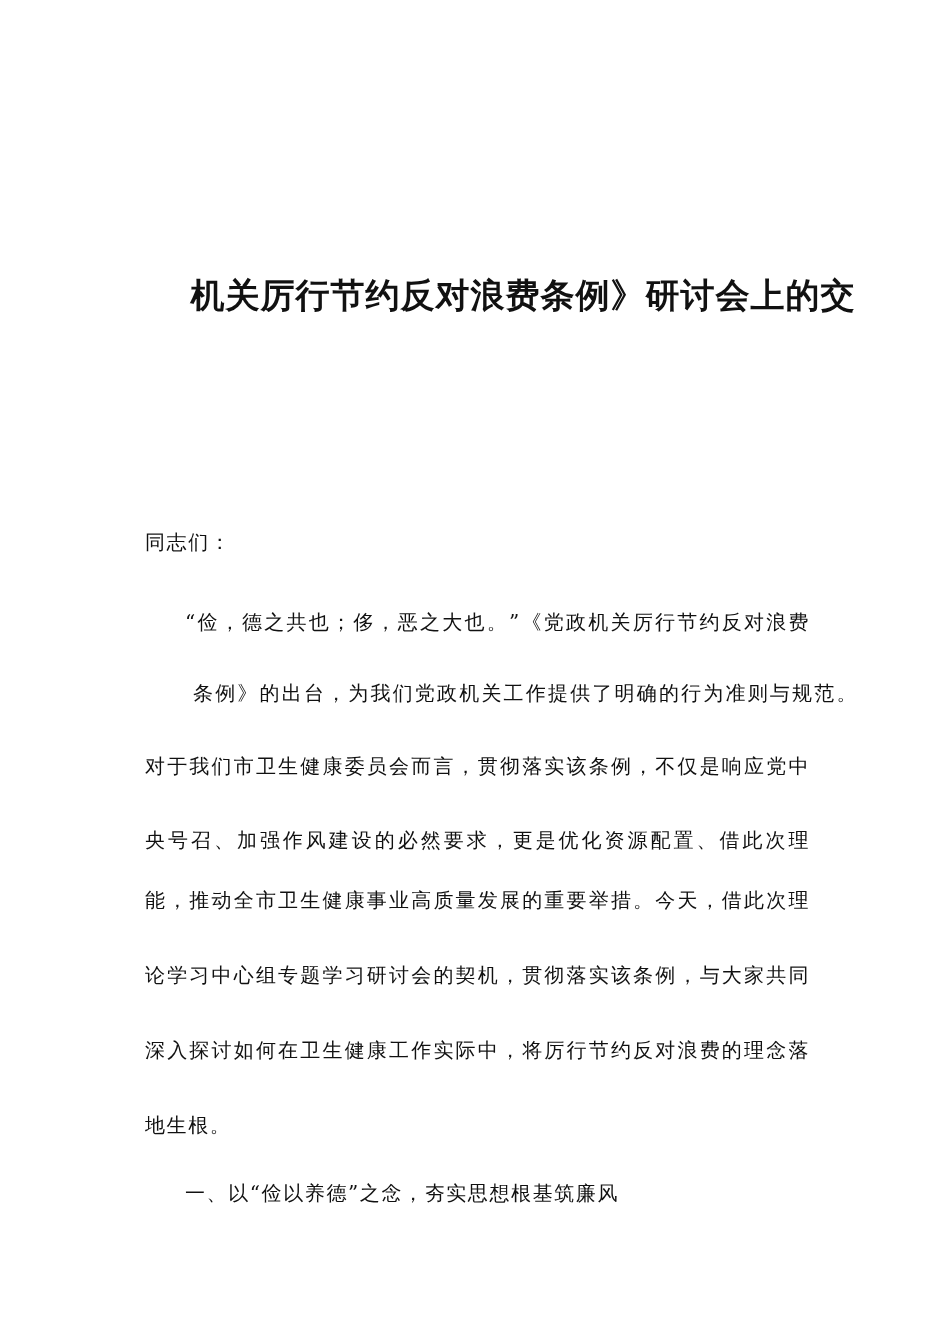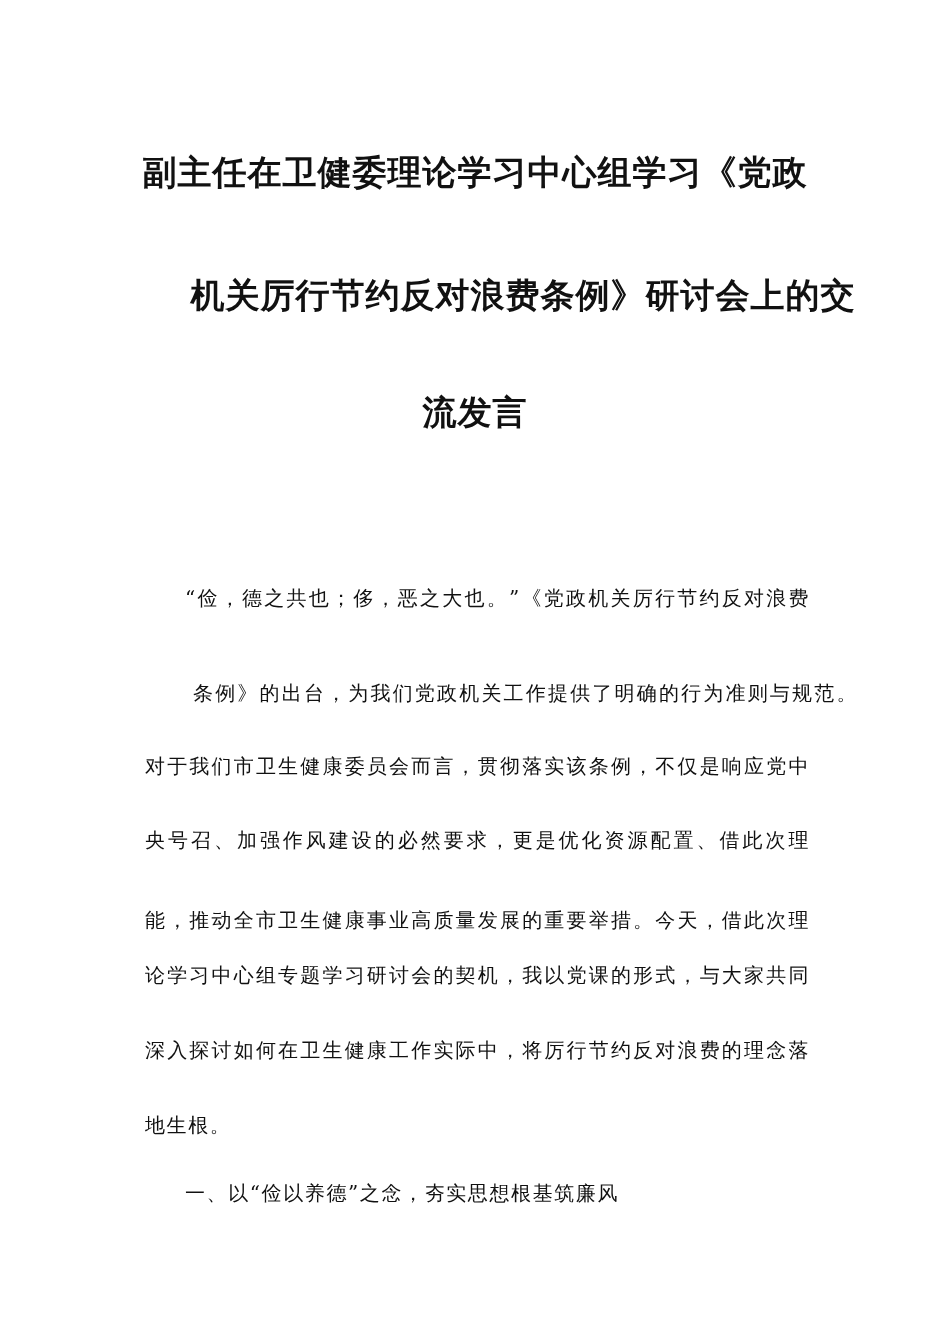--- a/index.html
+++ b/index.html
@@ -7,28 +7,27 @@
     .page { position: absolute; left: 0; top: 0; width: 950px; height: 1344px; background: #fff; }
     .title { position: absolute; left: 140px; width: 670px; text-align: center; font-weight: bold; font-size: 34px; letter-spacing: 1px; white-space: nowrap; line-height: 40px; font-family: "DejaVu Sans", sans-serif; }
     .line { position: absolute; left: 145px; width: 665px; font-size: 20px; line-height: 28px; letter-spacing: 1.6px; white-space: nowrap; font-family: "DejaVu Serif", serif; }
     .justify { text-align-last: justify; text-align: justify; }
     .indent { left: 185px; width: 625px; }
   </style>
 </head>
 <body>
 
 <div class="page">
-  <div class="title" style="top:152px;">副主任在卫健委理论学习中心组学习《党政</div>
   <div class="title" style="top:275px;margin-left:48px;">机关厉行节约反对浪费条例》研讨会上的交</div>
-  <div class="title" style="top:392px;">流发言</div>
 
+  <div class="line" style="top:528px;">同志们：</div>
 
-  <div class="line indent justify" style="top:584px;">“俭，德之共也；侈，恶之大也。”《党政机关厉行节约反对浪费</div>
+  <div class="line indent justify" style="top:608px;">“俭，德之共也；侈，恶之大也。”《党政机关厉行节约反对浪费</div>
   <div class="line justify" style="top:679px;margin-left:48px;">条例》的出台，为我们党政机关工作提供了明确的行为准则与规范。</div>
   <div class="line justify" style="top:752px;font-family:Liberation Serif, serif;">对于我们市卫生健康委员会而言，贯彻落实该条例，不仅是响应党中</div>
   <div class="line justify" style="top:826px;">央号召、加强作风建设的必然要求，更是优化资源配置、借此次理</div>
-  <div class="line justify" style="top:886px;margin-top:20px;">能，推动全市卫生健康事业高质量发展的重要举措。今天，借此次理</div>
-  <div class="line justify" style="top:961px;">论学习中心组专题学习研讨会的契机，我以党课的形式，与大家共同</div>
+  <div class="line justify" style="top:886px;">能，推动全市卫生健康事业高质量发展的重要举措。今天，借此次理</div>
+  <div class="line justify" style="top:961px;">论学习中心组专题学习研讨会的契机，贯彻落实该条例，与大家共同</div>
   <div class="line" style="top:1111px;">地生根。</div>
   <div class="line justify" style="top:1036px;">深入探讨如何在卫生健康工作实际中，将厉行节约反对浪费的理念落</div>
 
   <div class="line indent" style="top:1179px;">一、以“俭以养德”之念，夯实思想根基筑廉风</div>
 </div>
 
 </body></html>

